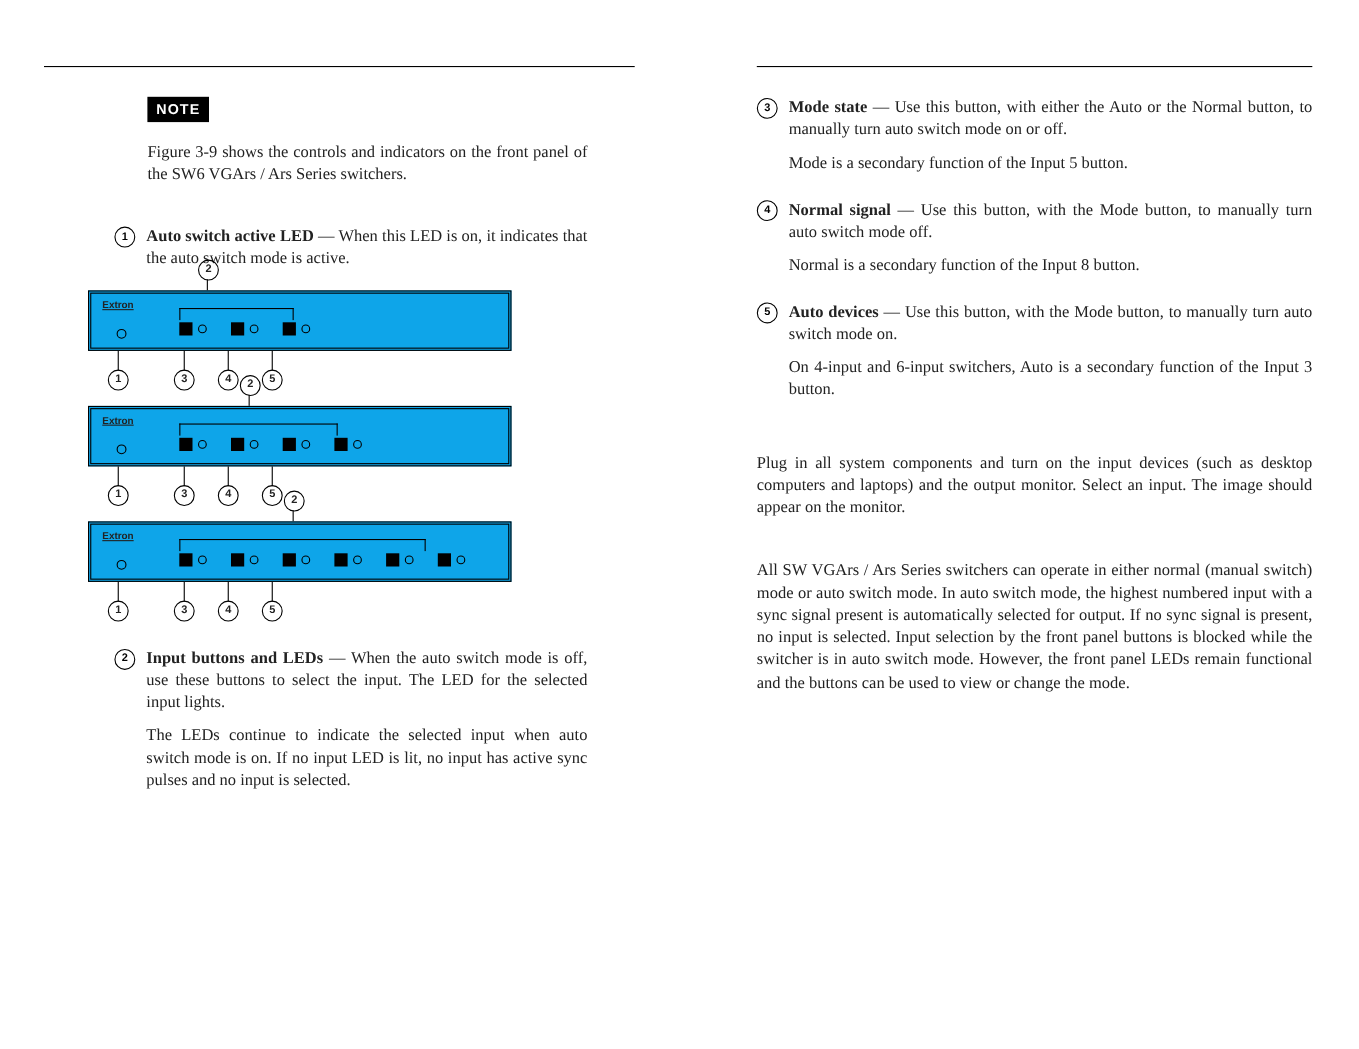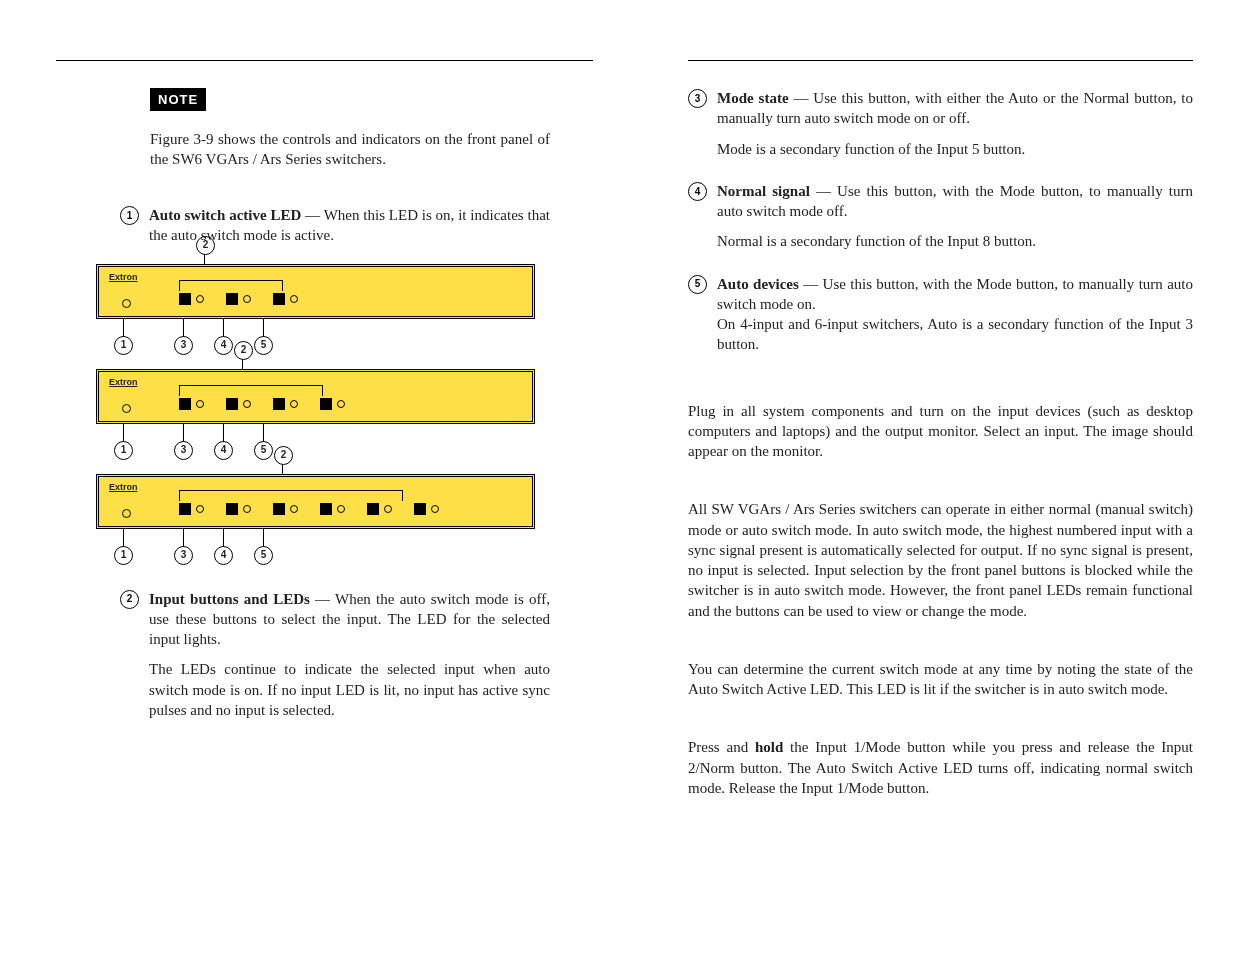--- a/index.html
+++ b/index.html
@@ -5,21 +5,21 @@
   html,body { margin:0; padding:0; background:#fff; }
   body {
     width:1235px; height:954px;
     font-family: "Book Antiqua", Palatino, "Palatino Linotype", Georgia, serif;
     font-size:15px; color:#222; line-height:1.35;
     position:relative;
   }
   .page {
     position:absolute; top:0; height:954px; box-sizing:border-box;
   }
-  .page.left  { left:16px;   width:617px; padding:58px 60px 40px 40px; }
+  .page.left  { left:0;   width:617px; padding:58px 60px 40px 40px; }
   .page.right { left:618px; width:617px; padding:58px 42px 40px 70px; }
   .rule {
     position:absolute; left:40px; right:40px; top:60px; border-top:1px solid #000;
   }
   .page.right .rule { left:70px; right:42px; }
   .content { margin-top:30px; }
   .note-tag {
     display:inline-block; background:#000; color:#fff;
     font-family: Arial, Helvetica, sans-serif; font-weight:bold;
     font-size:13px; letter-spacing:1px;
@@ -35,21 +35,21 @@
     margin-right:10px; margin-left:-30px; margin-top:1px; color:#000;
   }
   .co-body { flex:1; text-align:justify; }
   .co-more { margin:0 0 14px 0; text-align:justify; }
   .bold { font-weight:bold; }
   .hgap { height:22px; }
   
   .figwrap { margin:18px 0 24px 0; position:relative; }
   .panel-group { position:relative; margin:18px 0 50px 40px; }
   .panel {
-    width:439px; height:55px; background:#fde047;
+    width:385px; height:55px; background:#0ea5e9;
     border:3px double #000; box-sizing:border-box; position:relative;
     font-family: Arial, sans-serif;
   }
   .panel .brand {
     position:absolute; left:10px; top:4px; font-size:9px; font-weight:bold;
     text-decoration:underline;
   }
   .panel .aled {
     position:absolute; left:23px; top:32px; width:7px; height:7px;
     border:1px solid #000; border-radius:50%;
@@ -249,32 +249,28 @@
       <div class="co-body">
         <span class="bold">Normal signal</span><span> — Use this button, with the Mode button, to manually turn auto switch mode off.</span>
         <p class="co-more" style="margin-top:10px;">Normal is a secondary function of the Input 8 button.</p>
       </div>
     </div>
 
     <div class="ritem">
       <div class="co-circle">5</div>
       <div class="co-body">
         <span class="bold">Auto devices</span><span> — Use this button, with the Mode button, to manually turn auto switch mode on.</span>
-        <p class="co-more" style="">On 4-input and 6-input switchers, Auto is a secondary function of the Input 3 button.</p>
+        <p class="co-more" style="margin-top:10px;">On 4-input and 6-input switchers, Auto is a secondary function of the Input 3 button.</p>
       </div>
     </div>
 
     <div class="gap"></div>
     <p class="rpara">Plug in all system components and turn on the input devices (such as desktop computers and laptops) and the output monitor.  Select an input.  The image should appear on the monitor.</p>
 
     <div class="gap"></div>
     <p class="rpara">All SW VGArs / Ars Series switchers can operate in either normal (manual switch) mode or auto switch mode.  In auto switch mode, the highest numbered input with a sync signal present is automatically selected for output.  If no sync signal is present, no input is selected.  Input selection by the front panel buttons is blocked while the switcher is in auto switch mode.  However, the front panel LEDs remain functional and the buttons can be used to view or change the mode.</p>
 
     <div class="gap"></div>
-    <p class="rpara">You can determine the current switch mode at any time by noting the state of the Auto Switch Active LED.  This LED is lit if the switcher is in auto switch mode.</p>
-
-    <div class="gap"></div>
-    <p class="rpara">
-      <span>Press and </span><span class="bold">hold</span><span> the Input 1/Mode button while you press and release the Input 2/Norm button.  The Auto Switch Active LED turns off, indicating normal switch mode.  Release the Input 1/Mode button.</span>
-    </p>
+
+    <div class="gap"></div>
 
   </div>
 </div>
 
 </body></html>

